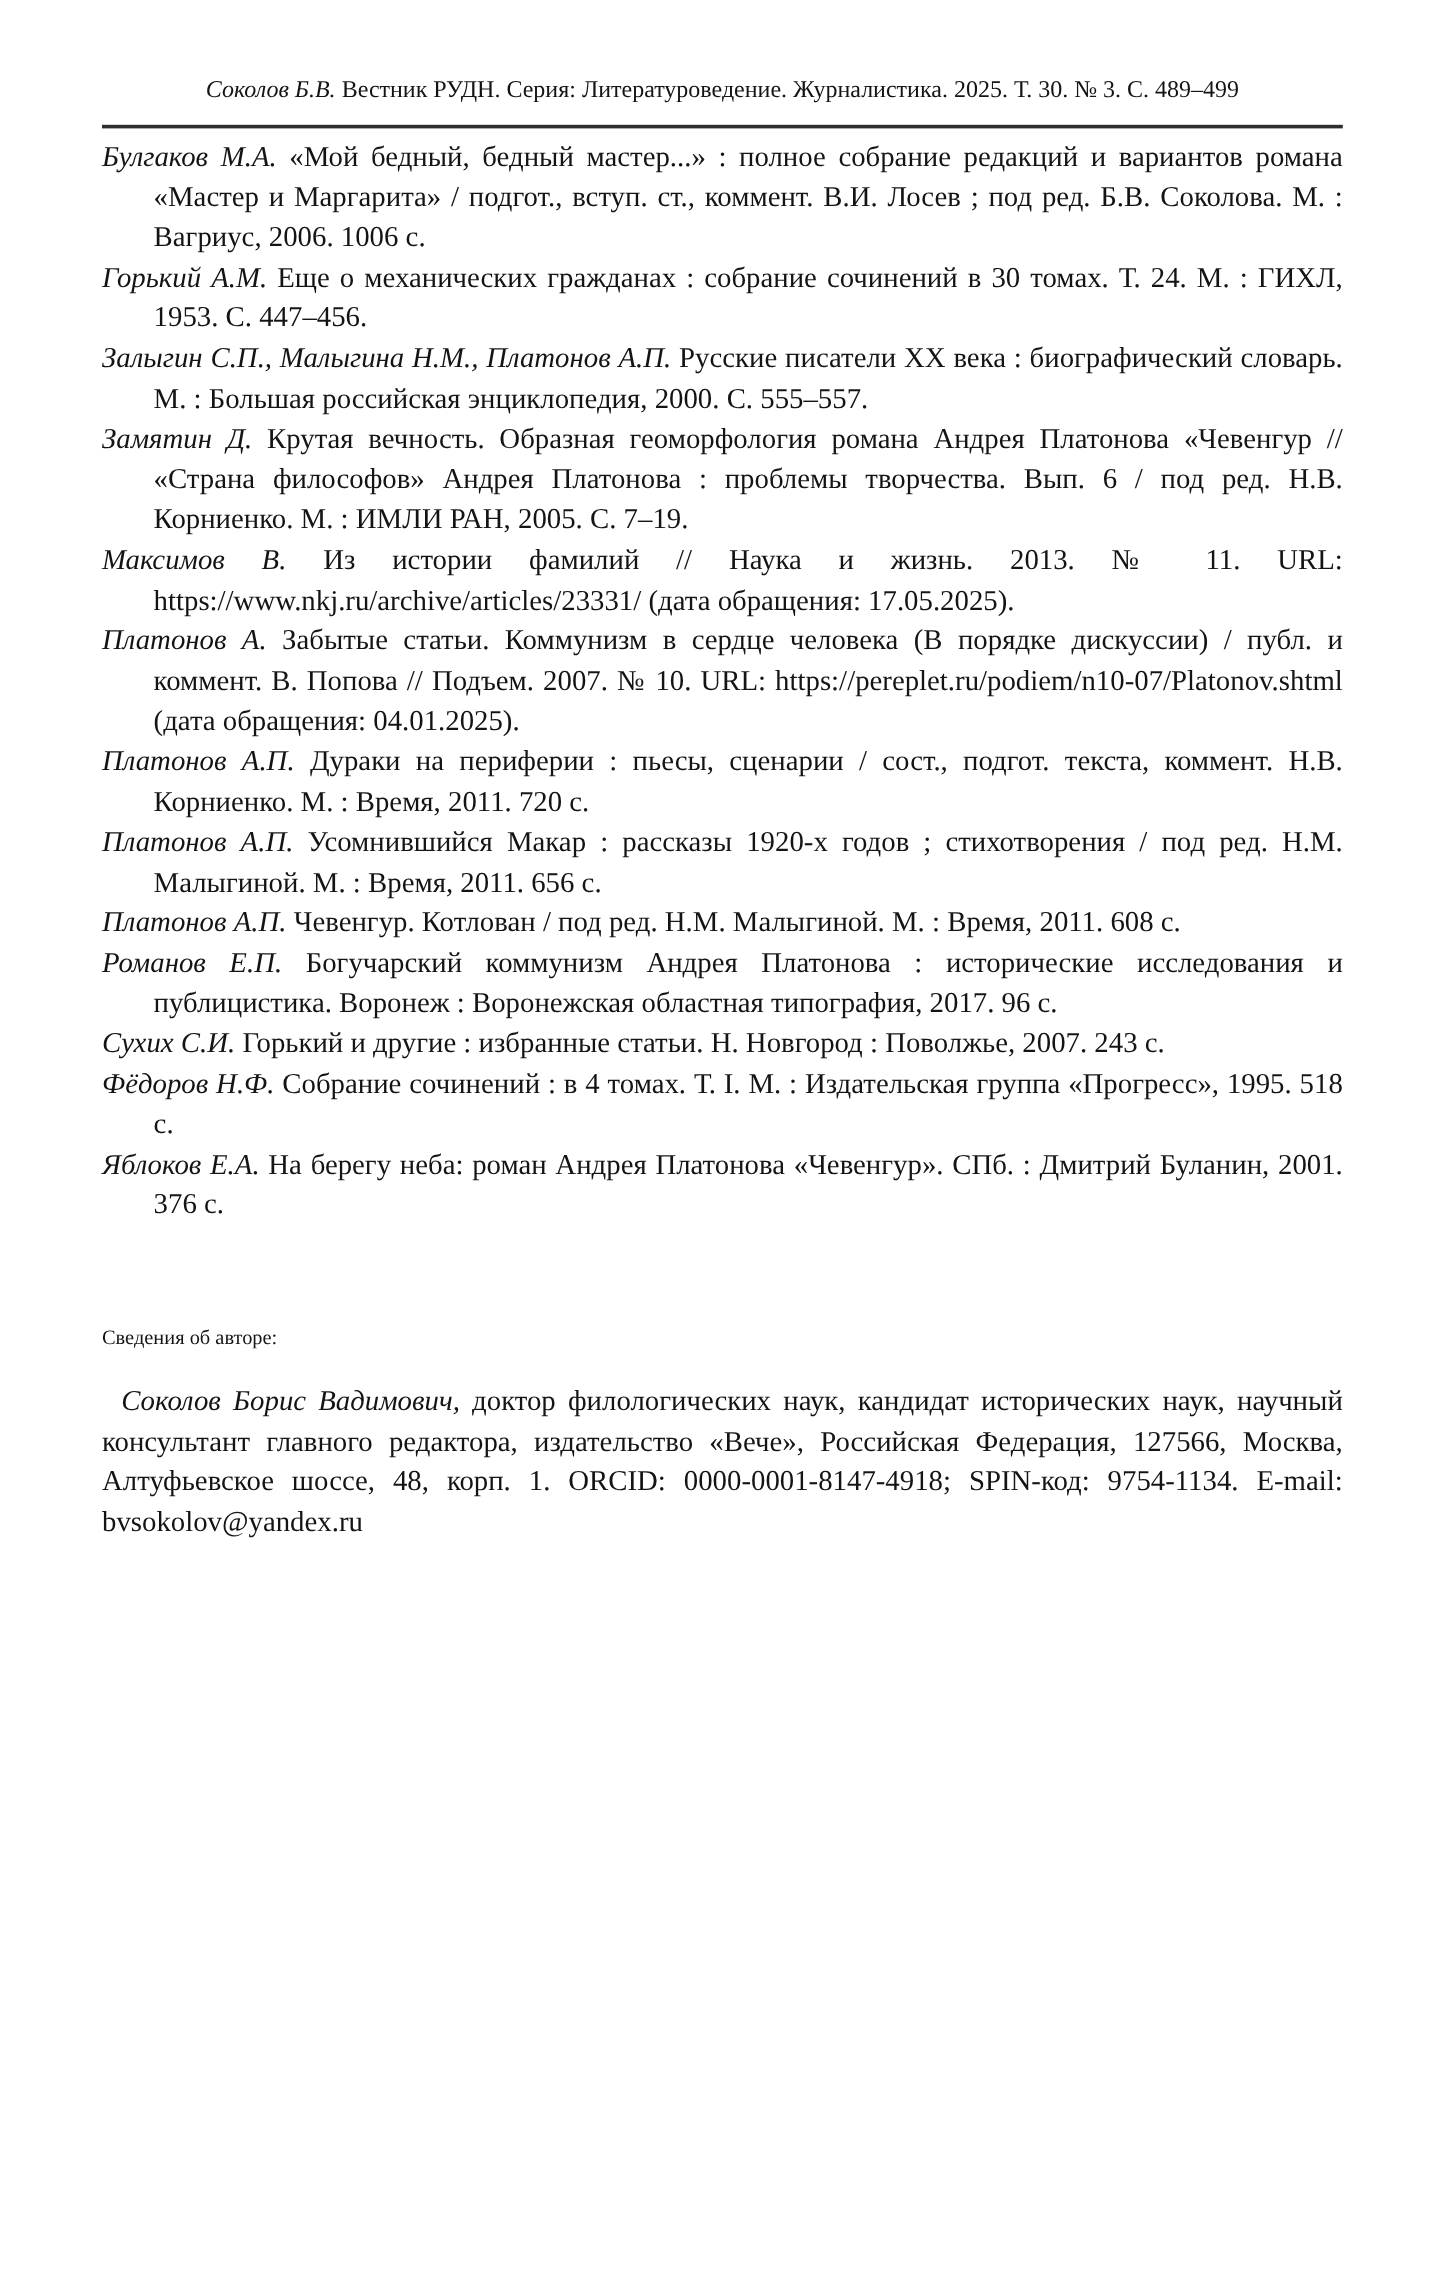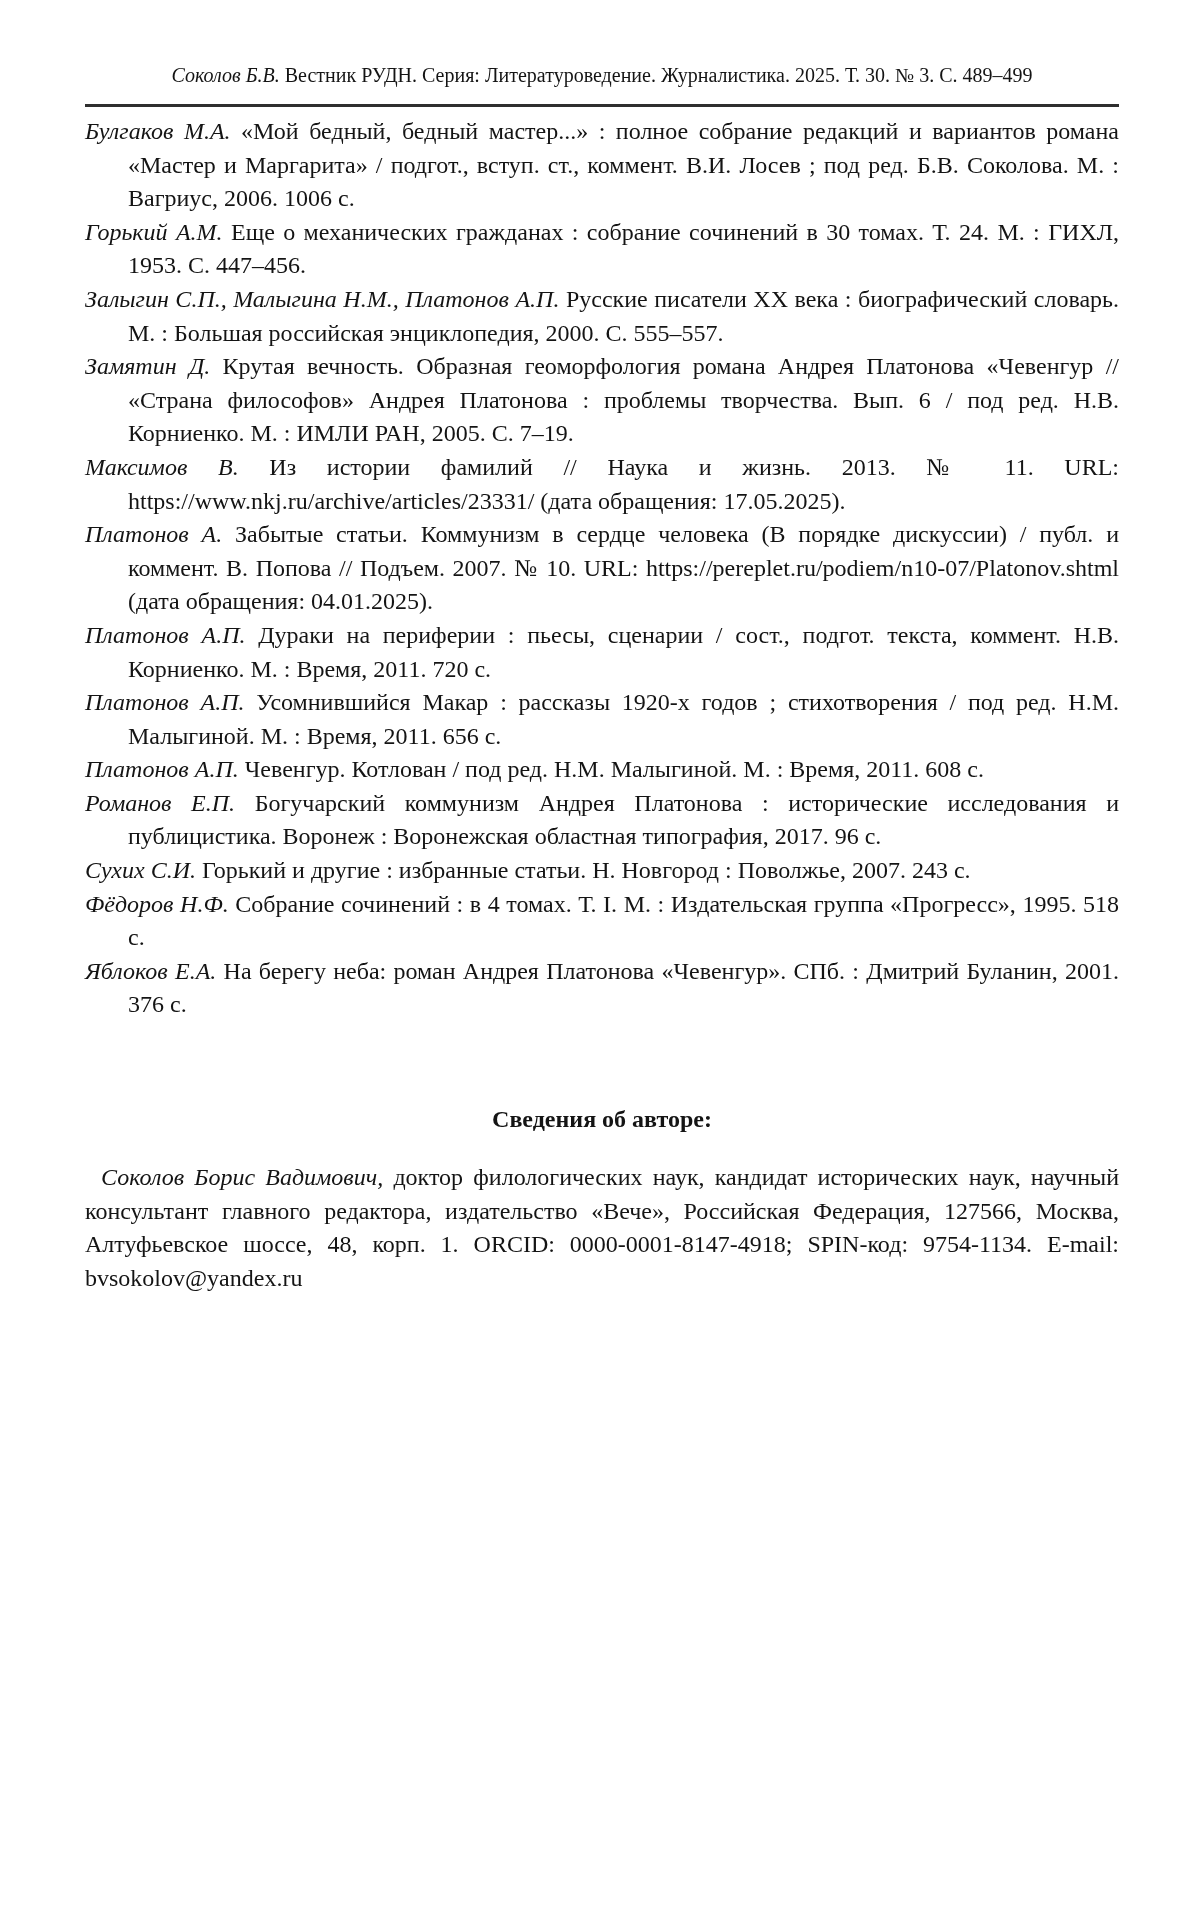--- a/index.html
+++ b/index.html
@@ -43,24 +43,23 @@
     text-align: justify;
   }
   .ref {
     margin: 0;
     padding-left: 43px;
     text-indent: -43px;
   }
   .ref .authors { font-style: italic; }
   .about-heading {
     margin-top: 82px;
-    font-size: 24px;
-    font-weight: bold;
+    font-size: 17px;
+    font-weight: normal;
     line-height: 1.3;
-    text-align: center;
   }
   .about-text {
     margin-top: 26px;
     font-size: 24px;
     line-height: 33.6px;
     text-align: justify;
   }
   .about-text .ital { font-style: italic; margin-left: 16px; }
   .footer {
     position: absolute;

